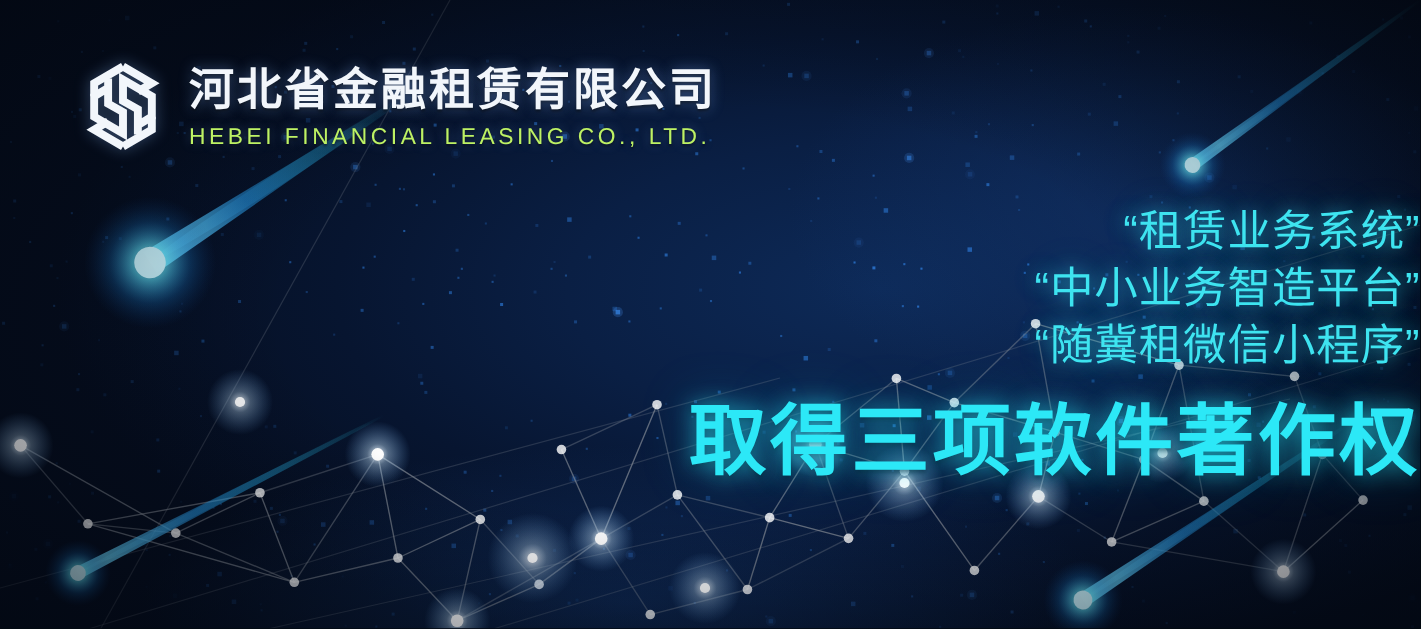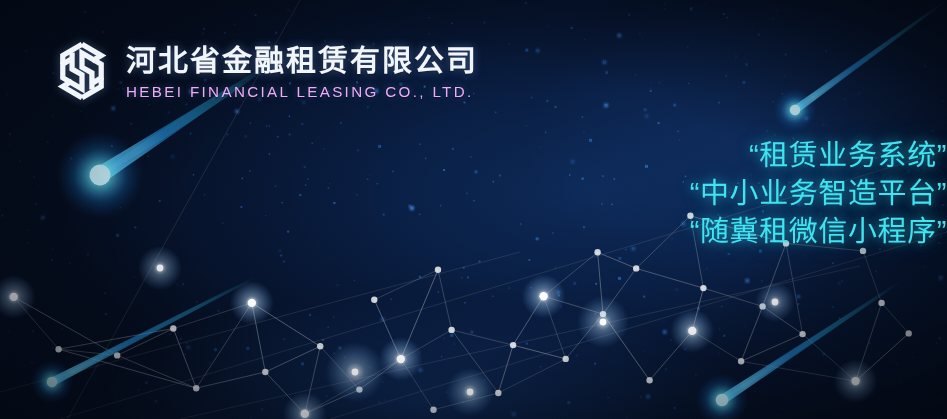--- a/index.html
+++ b/index.html
@@ -73,21 +73,21 @@
   #company-cn {
     color: #f2f6fb;
     font-size: 30px;
     font-weight: 700;
     letter-spacing: 2.0px;
     line-height: 1.08;
     white-space: nowrap;
     text-shadow: 0 0 9px rgba(130,180,255,0.45), 0 1px 2px rgba(0,0,0,0.7);
   }
   #company-en {
-    color: #f0abfc;
+    color: #bef264;
     font-size: 15.2px;
     font-weight: 400;
     letter-spacing: 2.35px;
     line-height: 1.0;
     margin-top: 7px;
     white-space: nowrap;
     text-shadow: 0 0 7px rgba(120,170,240,0.4), 0 1px 2px rgba(0,0,0,0.65);
   }
 
   
@@ -819,15 +819,16 @@
     <div id="logo-text">
       <div id="company-cn">河北省金融租赁有限公司</div>
       <div id="company-en">HEBEI FINANCIAL LEASING CO., LTD.</div>
     </div>
   </div>
 
   <div id="headline-stack">
     <div class="sys-line">“租赁业务系统”</div>
     <div class="sys-line">“中小业务智造平台”</div>
     <div class="sys-line">“随冀租微信小程序”</div>
+    <div id="award-line">取得三项软件著作权</div>
   </div>
 
 </div>
 
 </body></html>

